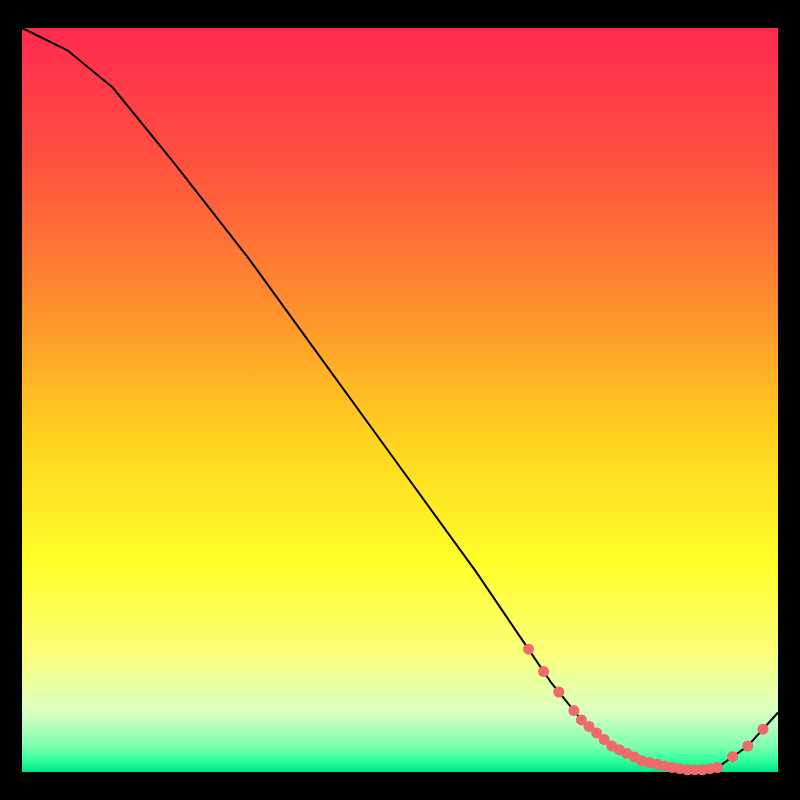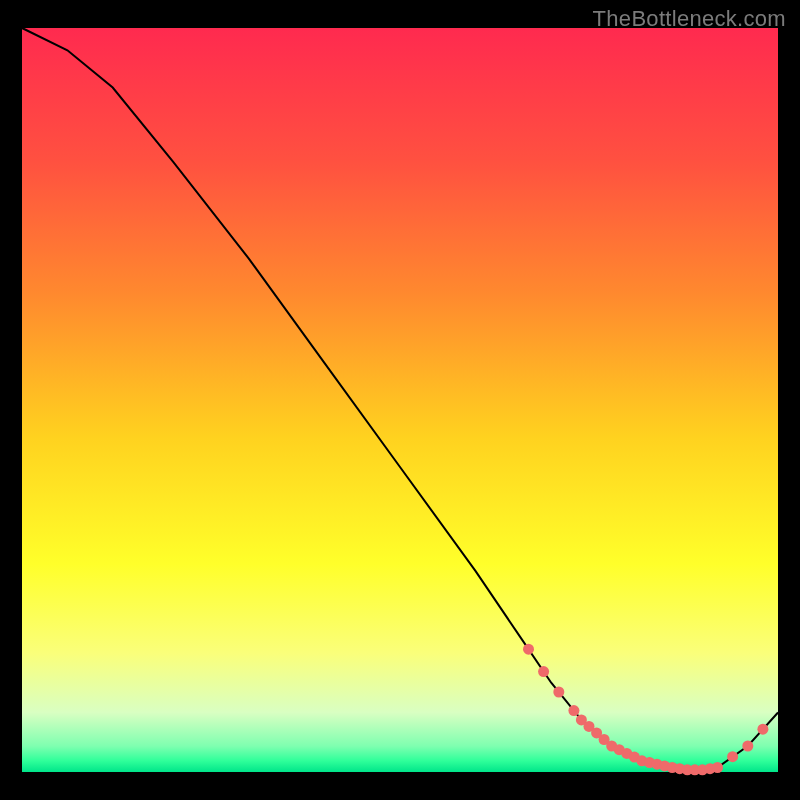--- a/index.html
+++ b/index.html
@@ -33,21 +33,20 @@
     top: 0;
     width: 800px;
     height: 800px;
     display: block;
   }
 </style>
 </head>
 <body>
 
 <div class="frame">
-  <div class="watermark">TheBottleneck.com</div>
   <svg class="chart" viewBox="0 0 800 800" preserveAspectRatio="none">
     <defs>
       <linearGradient id="bg-grad" x1="0" y1="0" x2="0" y2="1">
           <stop offset="0.00%" stop-color="#ff2a4f"></stop>
           <stop offset="18.00%" stop-color="#ff5140"></stop>
           <stop offset="36.00%" stop-color="#ff8a2e"></stop>
           <stop offset="55.00%" stop-color="#ffd21f"></stop>
           <stop offset="72.00%" stop-color="#ffff2a"></stop>
           <stop offset="84.00%" stop-color="#faff7a"></stop>
           <stop offset="92.00%" stop-color="#d9ffc2"></stop>

